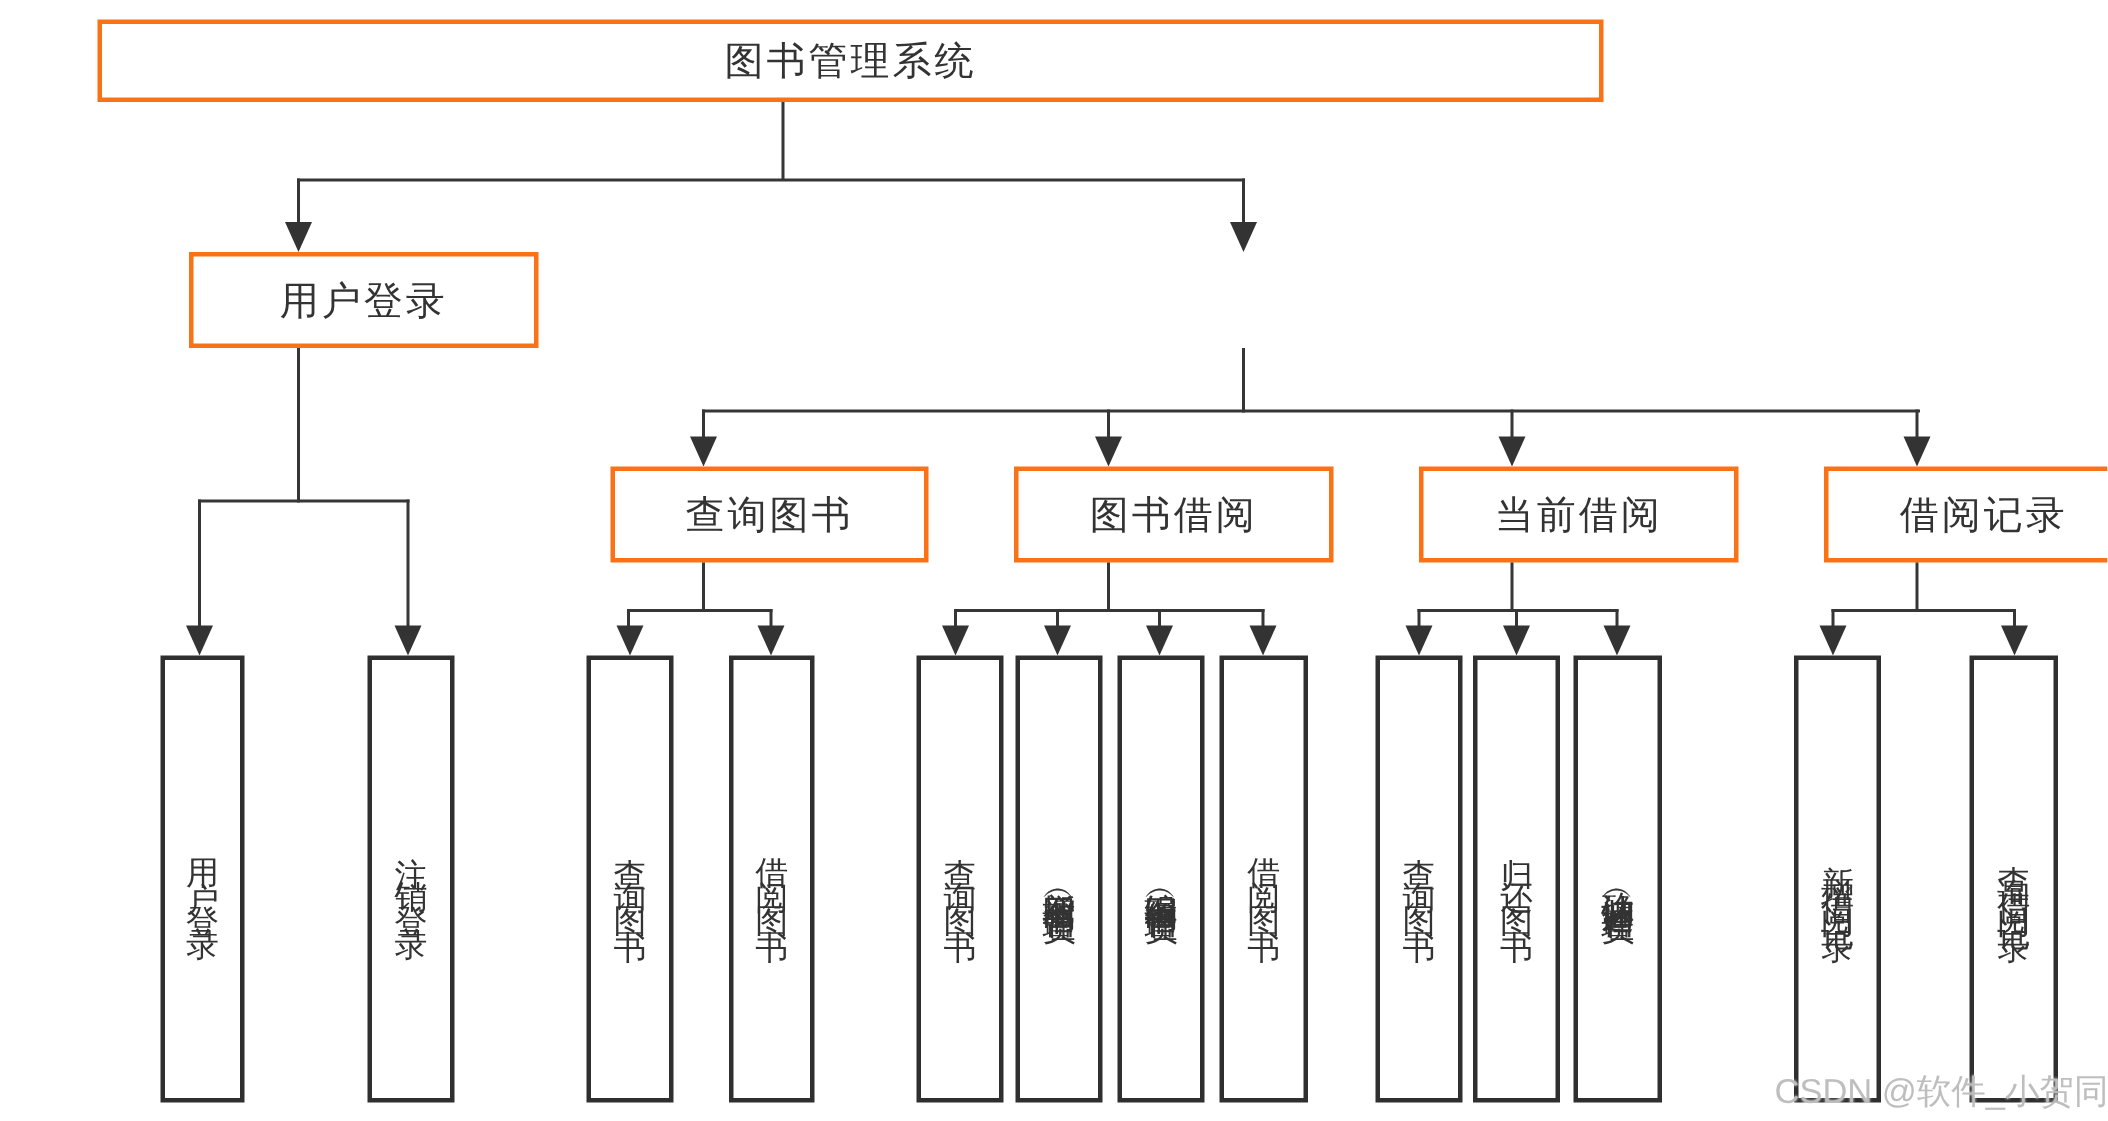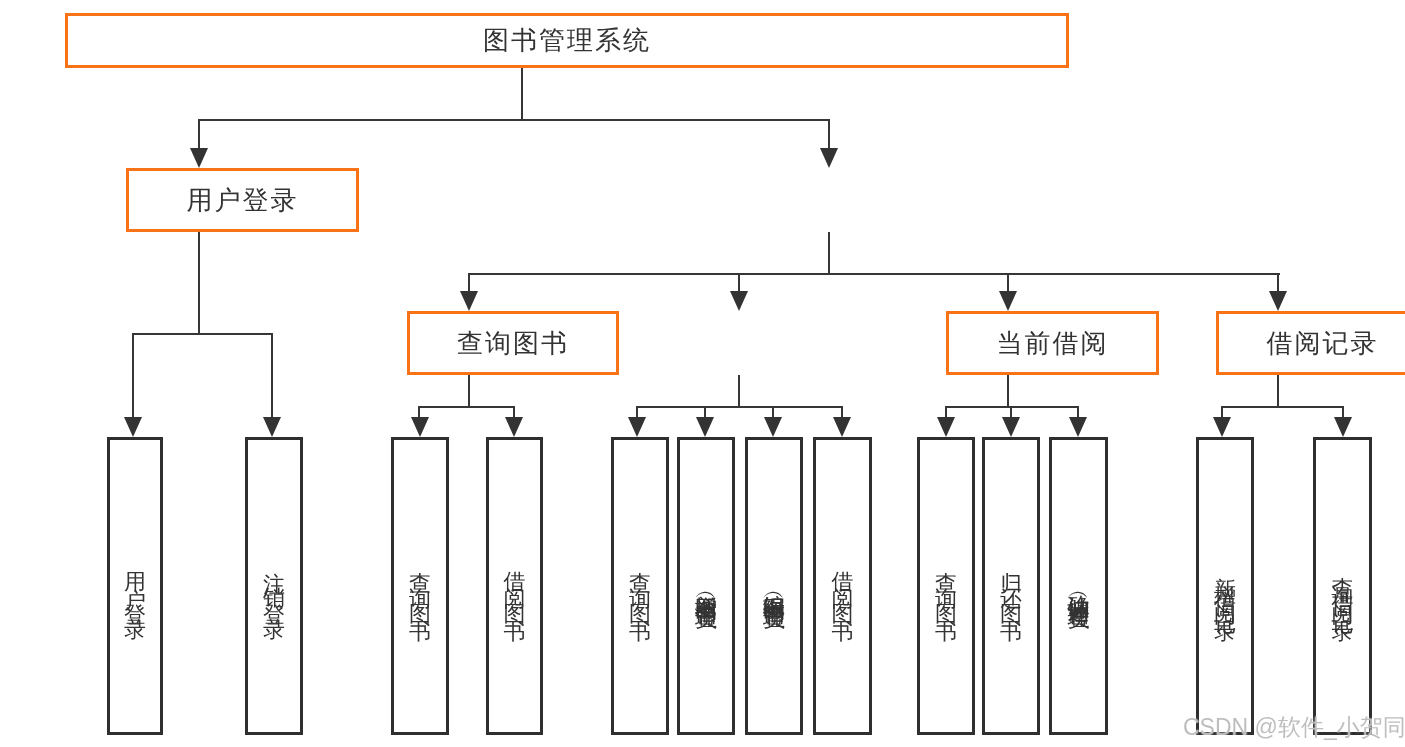--- a/index.html
+++ b/index.html
@@ -68,20 +68,23 @@
   <div class="ar" style="left:460px;top:291px;"></div>
   <div class="vl" style="left:738px;top:273px;height:20px;"></div>
   <div class="ar" style="left:730px;top:291px;"></div>
   <div class="vl" style="left:1007px;top:273px;height:20px;"></div>
   <div class="ar" style="left:999px;top:291px;"></div>
   <div class="vl" style="left:1277px;top:273px;height:20px;"></div>
   <div class="ar" style="left:1269px;top:291px;"></div>
 
   <div class="box" style="left:363px;top:311px;width:212px;height:64px;">
     <span class="node-label">查询图书</span>
+  </div>
+  <div class="box" style="left:632px;top:311px;width:213px;height:64px;">
+    <span class="node-label">图书借阅</span>
   </div>
   <div class="box" style="left:902px;top:311px;width:213px;height:64px;">
     <span class="node-label">当前借阅</span>
   </div>
   <div class="box" style="left:1172px;top:311px;width:213px;height:64px;">
     <span class="node-label">借阅记录</span>
   </div>
 
   <div class="vl" style="left:468px;top:375px;height:33px;"></div>
   <div class="hl" style="left:418px;top:406px;width:97px;"></div>

